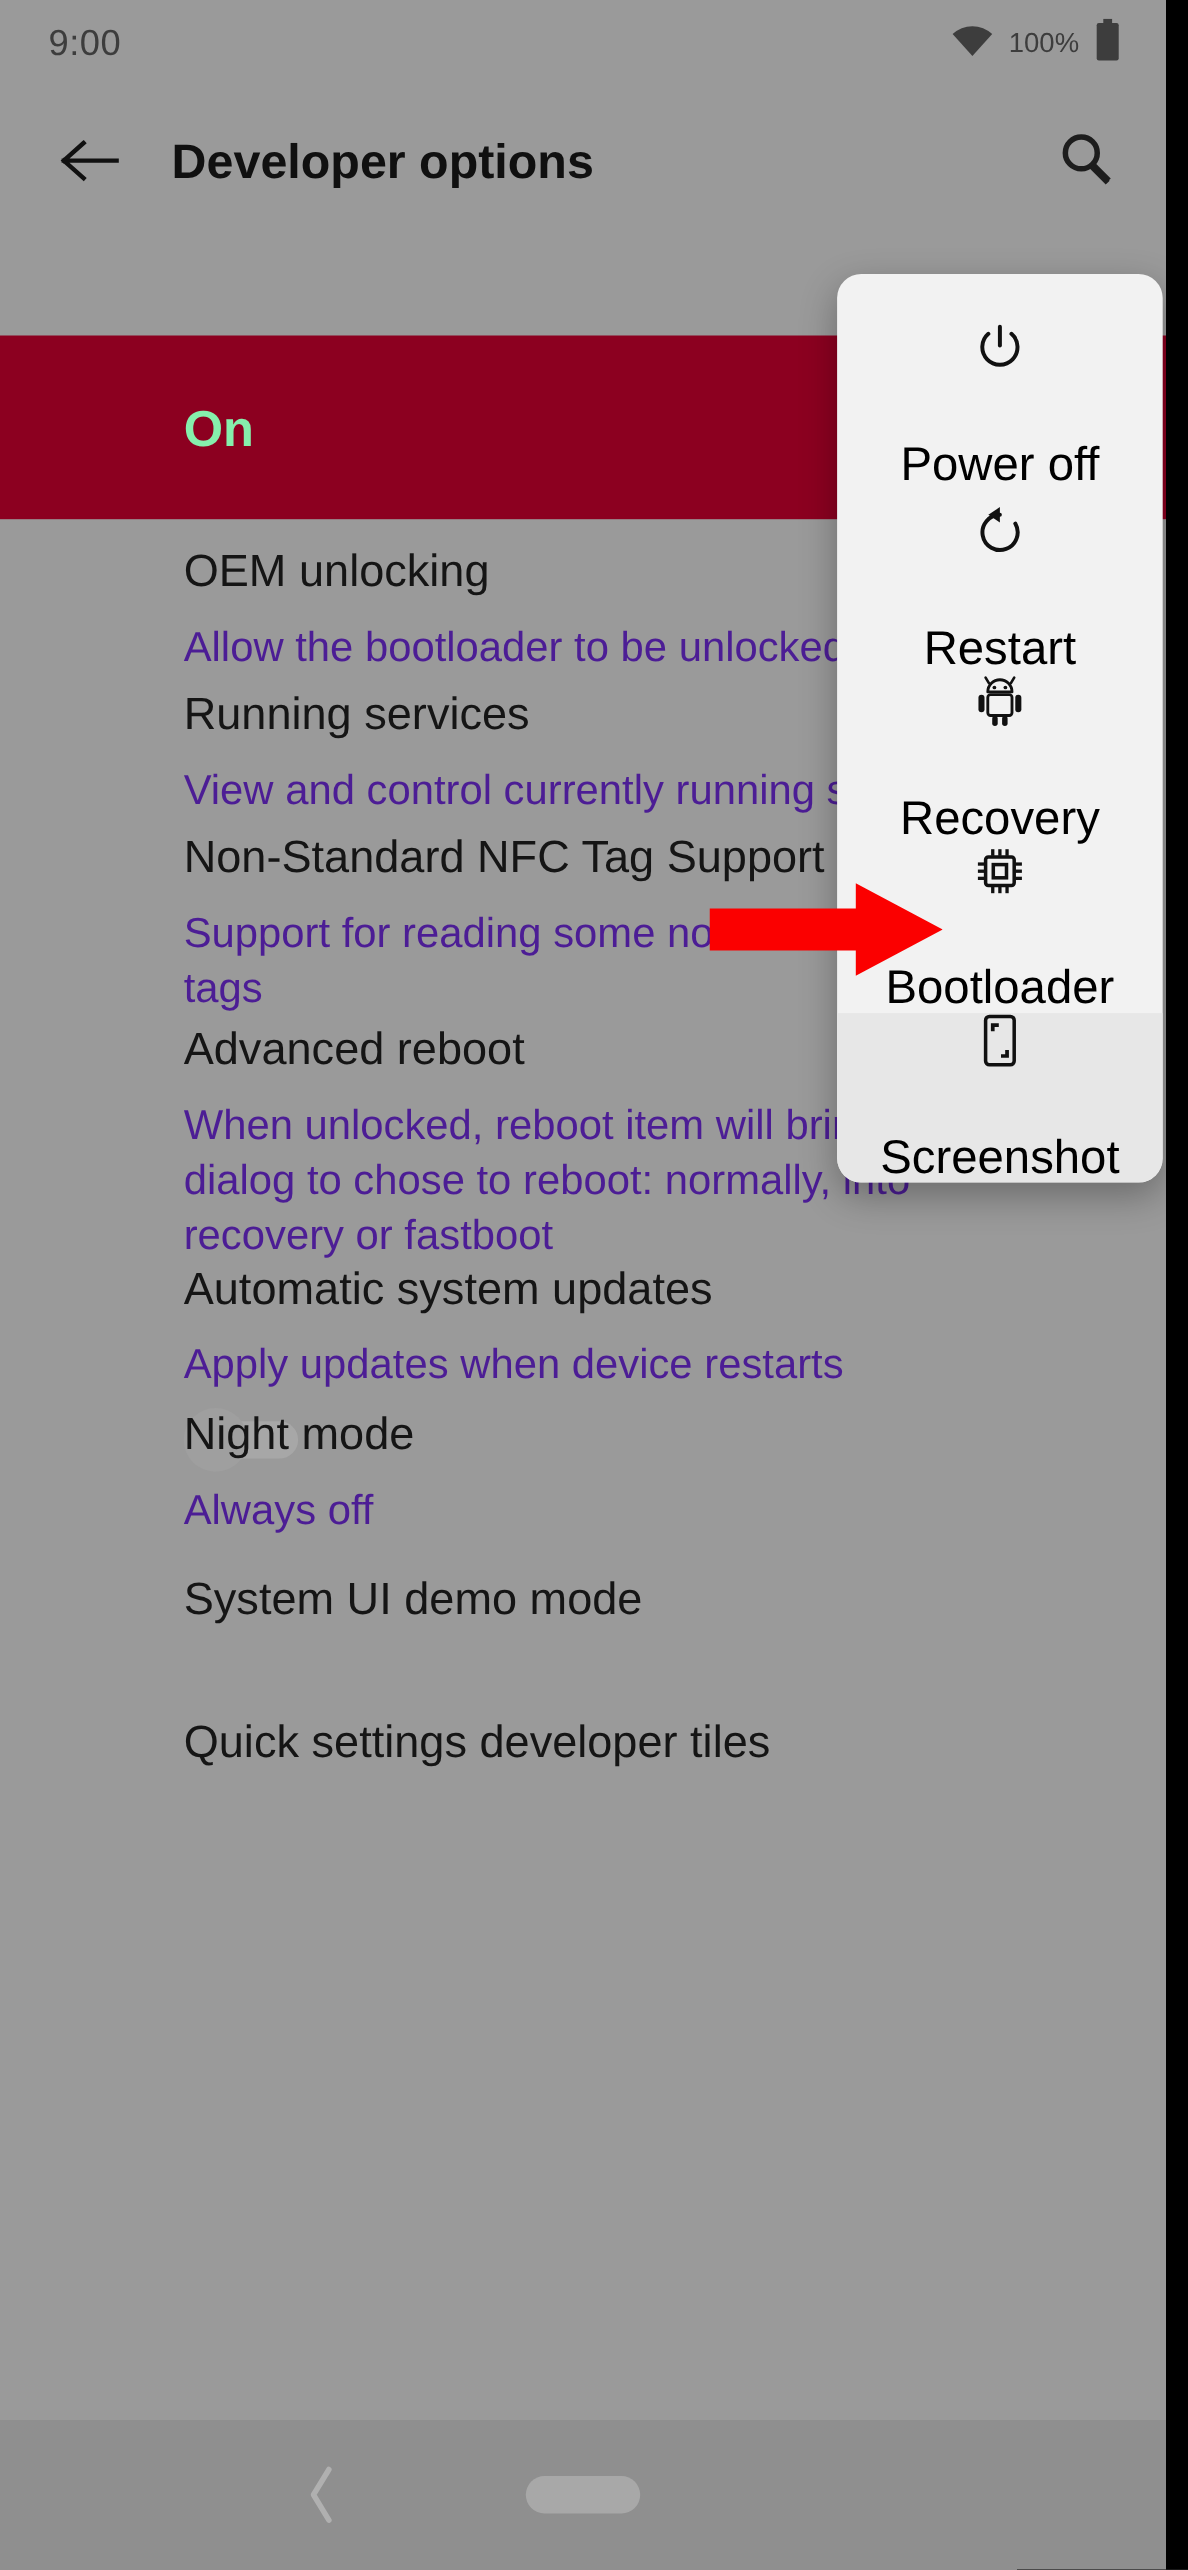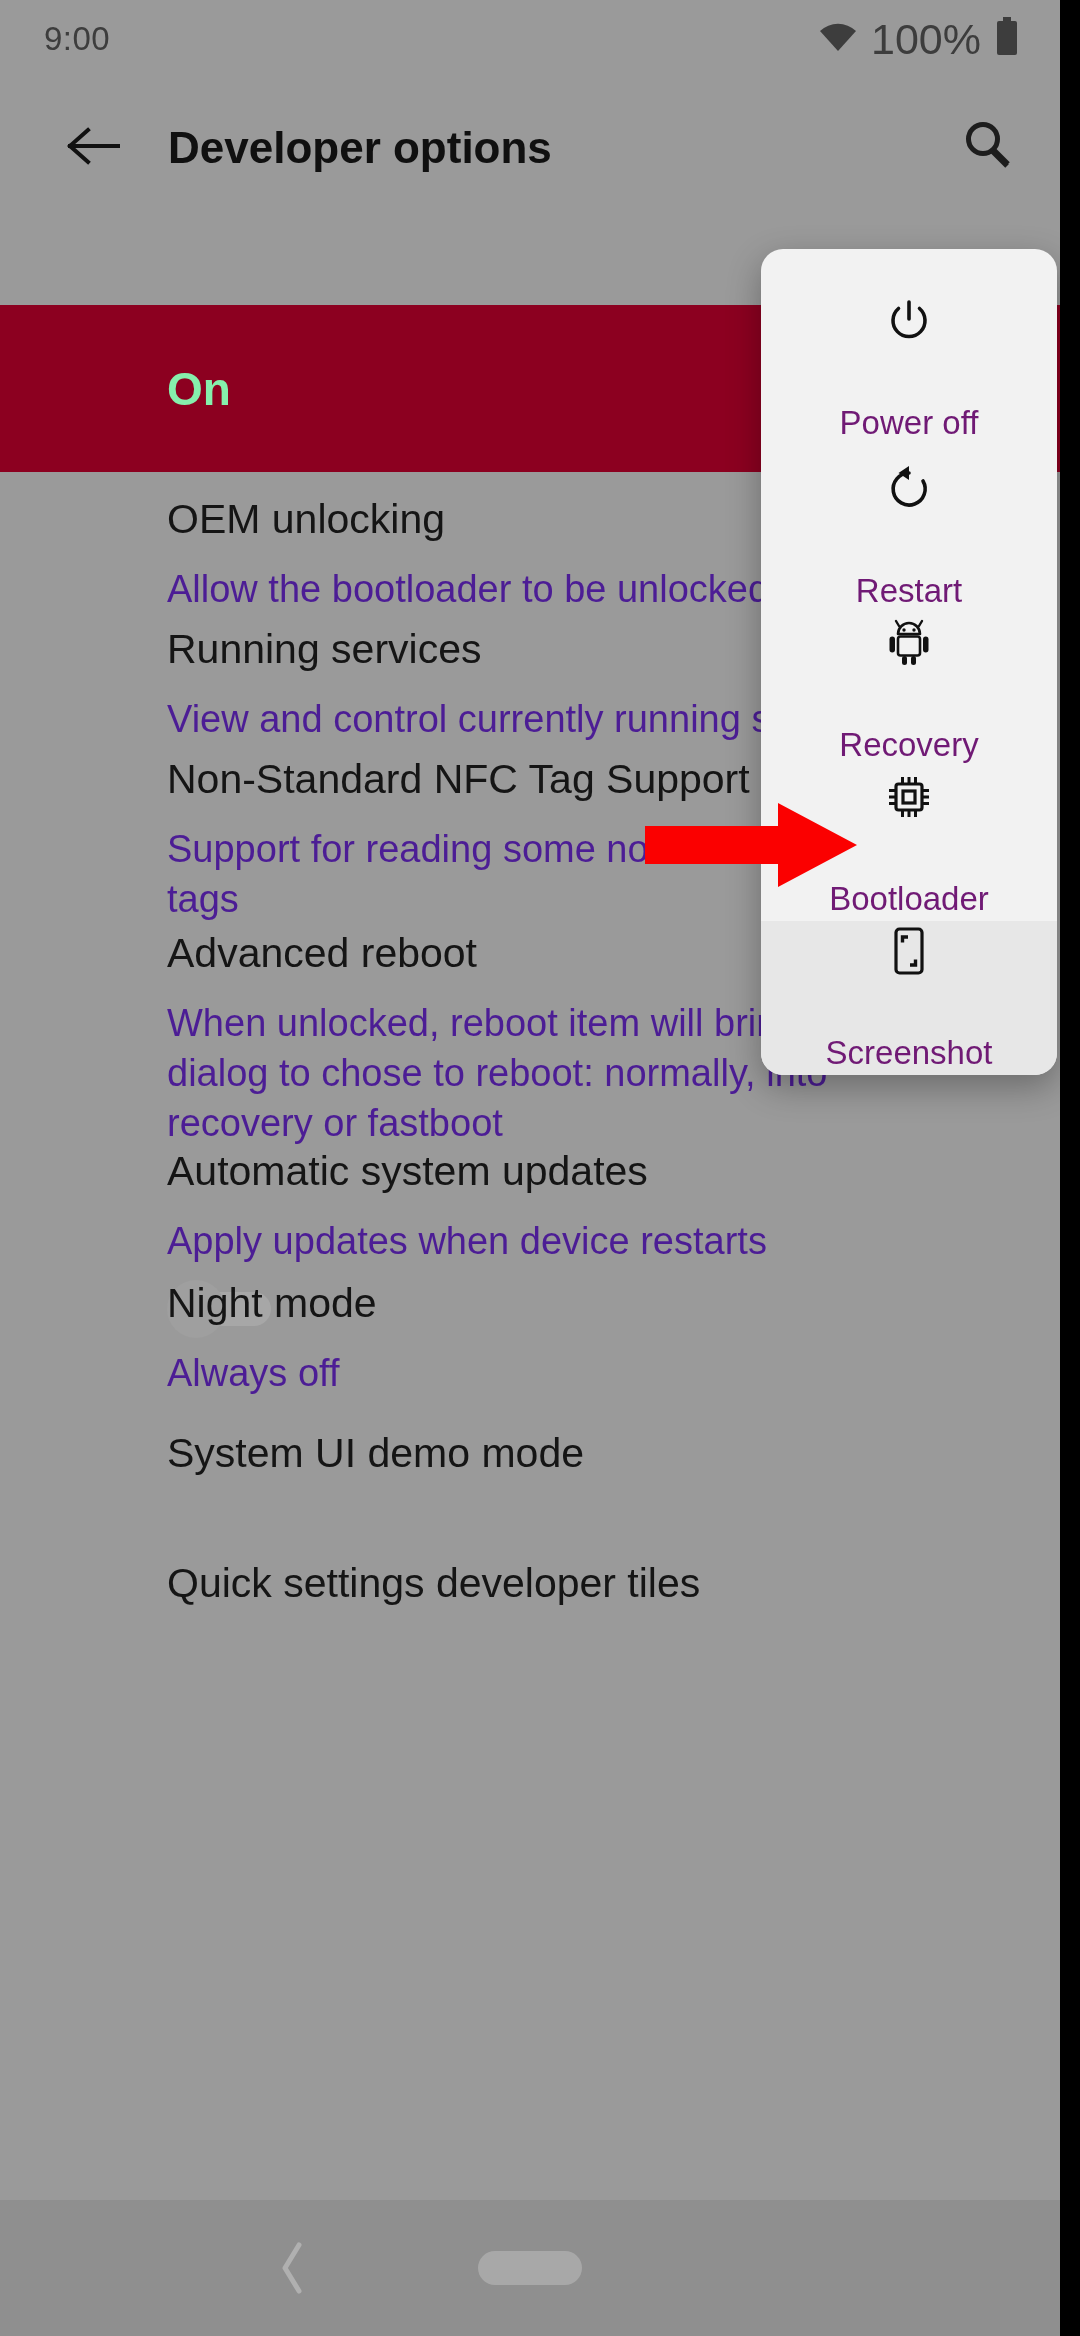--- a/index.html
+++ b/index.html
@@ -38,30 +38,30 @@
     font-size: 33px;
     color: #3d3d3d;
     letter-spacing: 0.5px;
   }
   .status-right {
     display: flex;
     align-items: center;
     gap: 13px;
   }
   .status-batt-text {
-    font-size: 43px;
+    font-size: 25px;
     color: #3d3d3d;
   }
   .ico-wifi { display:block; }
   .ico-battery { display:block; }
 
   
   .actionbar {
     position: absolute;
-    top: 78px; left: 16px; right: 0;
+    top: 78px; left: 4px; right: 0;
     height: 140px;
     display: flex;
     align-items: center;
     box-sizing: border-box;
     padding: 0 30px 0 36px;
   }
   .back-btn {
     width: 84px; height: 84px;
     display: flex; align-items: center; justify-content: center;
     flex: 0 0 auto;
@@ -197,22 +197,22 @@
   }
   .pm-item:first-child { padding-top: 28px; height: 182px; }
   .pm-item.shaded { background: #e7e7e7; }
   .pm-icon {
     height: 48px;
     display: flex;
     align-items: center;
     justify-content: center;
   }
   .pm-label {
-    font-size: 33px;
-    color: #701a75;
+    font-size: 43px;
+    color: #000000;
     line-height: 1;
     margin-top: 45px;
   }
 
   
   .red-arrow {
     position: absolute;
     left: 645px;
     top: 801px;
     width: 212px;

